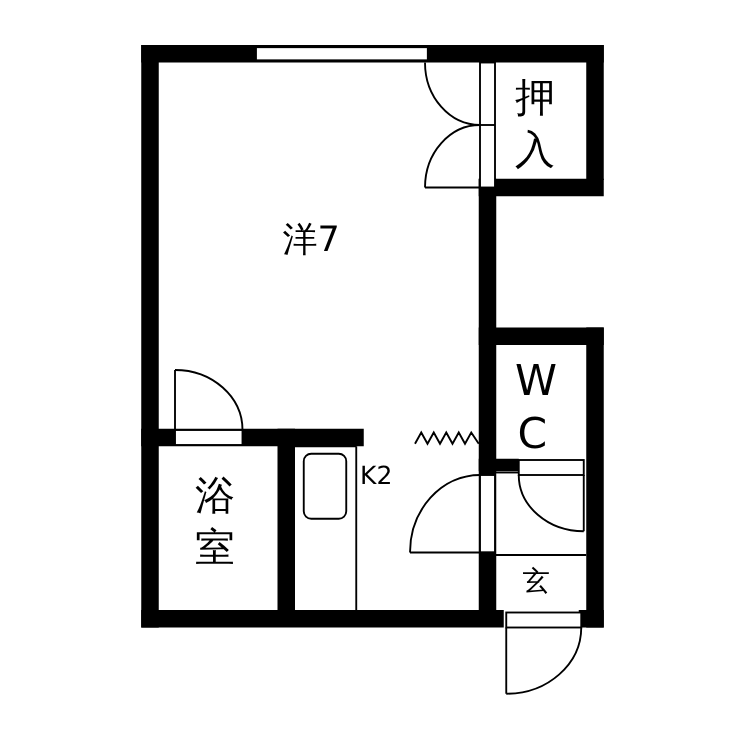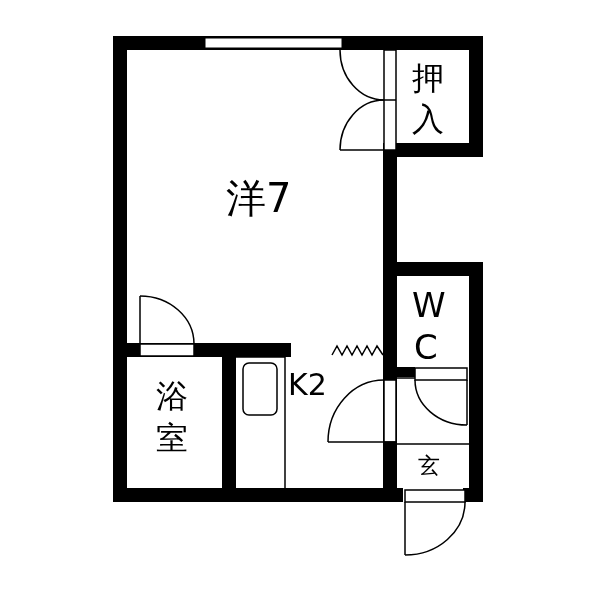--- a/index.html
+++ b/index.html
@@ -80,26 +80,26 @@
     <line x1="396" y1="444" x2="469" y2="444"></line>
   </g>
 
   <g fill="none" stroke="#000" stroke-width="1.5">
     <rect x="405" y="490" width="60" height="12" fill="#fff"></rect>
     <line x1="405" y1="502" x2="405" y2="555"></line>
     <path d="M465 502 A60 53 0 0 1 405 555"></path>
   </g>
 </svg>
 
-<div class="lbl" style="left:226px; top:178px; font-size:40px;">洋7</div>
+<div class="lbl" style="left:226px; top:178px; font-size:28px;">洋7</div>
 
 <div class="lbl" style="left:412px; top:62px; font-size:32px;">押</div>
 <div class="lbl" style="left:412px; top:103px; font-size:32px;">入</div>
 
 <div class="lbl" style="left:412px; top:288px; font-size:34px;">W</div>
 <div class="lbl" style="left:414px; top:330px; font-size:34px;">C</div>
 
-<div class="lbl" style="left:288px; top:370px; font-size:30px;">K2</div>
+<div class="lbl" style="left:288px; top:370px; font-size:20px;">K2</div>
 
 <div class="lbl" style="left:156px; top:380px; font-size:32px;">浴</div>
 <div class="lbl" style="left:156px; top:422px; font-size:32px;">室</div>
 
 <div class="lbl" style="left:418px; top:455px; font-size:22px;">玄</div>
 
 </body></html>

